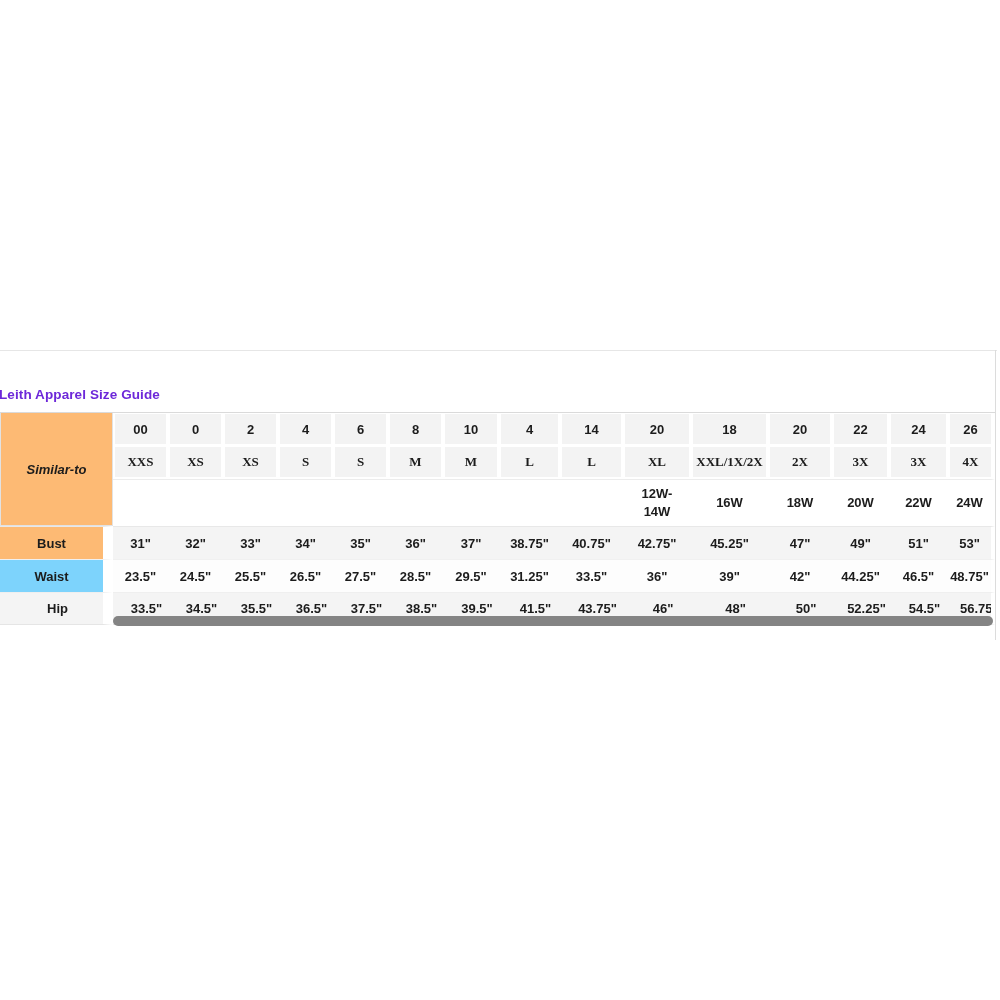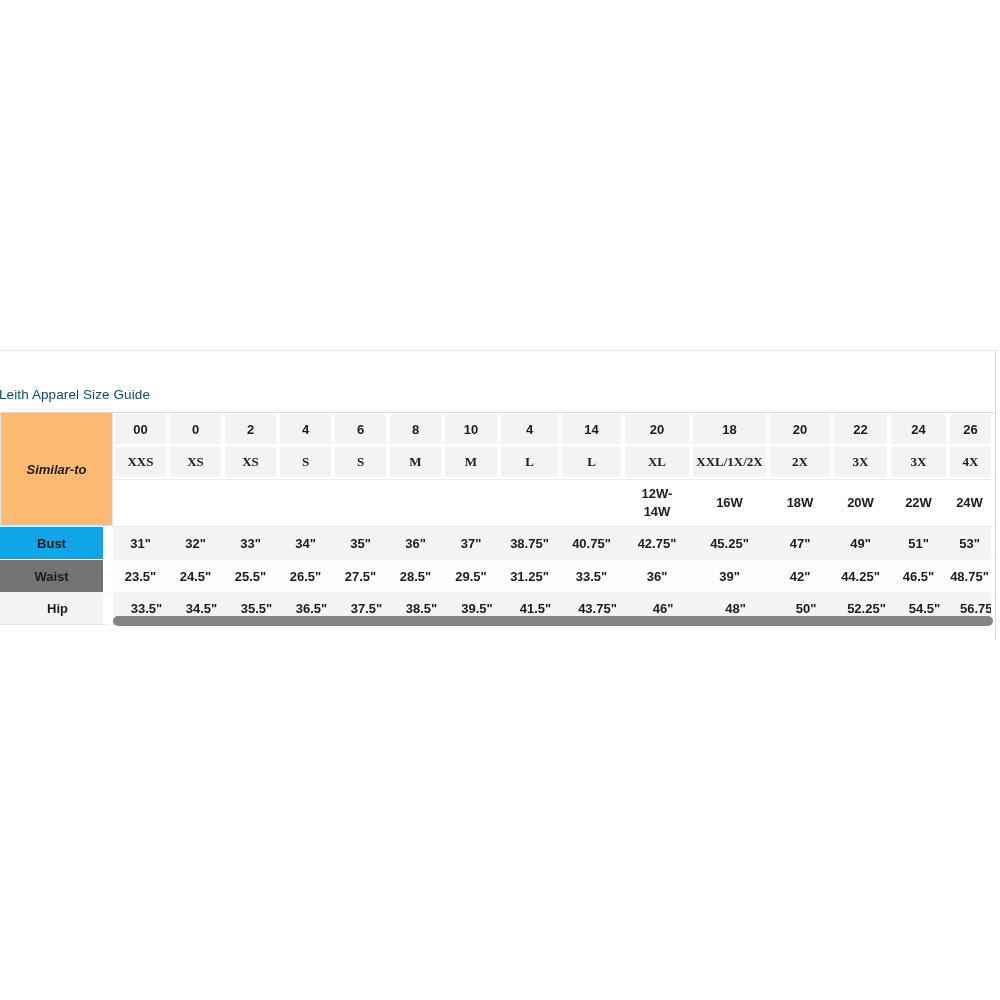--- a/index.html
+++ b/index.html
@@ -11,21 +11,21 @@
   .panel-top-line{
     position:absolute;left:0;top:350px;width:997px;height:0;
     border-top:1px solid #e6e6e6;
   }
   .panel-right-line{
     position:absolute;left:995px;top:350px;width:0;height:290px;
     border-left:1px solid #dcdcdc;
   }
   .guide-title{
     position:absolute;left:-1px;top:387px;
-    font-size:13.5px;font-weight:400;color:#0c4a6e;letter-spacing:.1px;
+    font-size:13.5px;font-weight:700;color:#6d28d9;letter-spacing:.1px;
     white-space:nowrap;
   }
   table.size-guide{
     position:absolute;left:0;top:412px;width:995px;
     border-collapse:separate;border-spacing:0;table-layout:fixed;
     border-top:1px solid #dadada;
     font-size:13px;font-weight:700;color:#1c1c1c;
   }
   table.size-guide td{
     text-align:center;vertical-align:middle;padding:0;overflow:hidden;
@@ -57,22 +57,22 @@
     white-space:pre-line;line-height:1.4;
   }
   
   td.rlabel{
     text-align:left;padding-left:12px;
     border-right:10px solid #ffffff;
   }
   tr.r-bust td{background:#f4f4f4;border-top:1px solid #e8e8e8;}
   tr.r-waist td{background:#fdfdfd;border-top:1px solid #f0f0f0;}
   tr.r-hip td{background:#f4f4f4;border-top:1px solid #efefef;border-bottom:1px solid #e5e5e5;}
-  tr.r-bust td.rlabel{background:#0ea5e9;}
-  tr.r-waist td.rlabel{background:#737373;}
+  tr.r-bust td.rlabel{background:#fdba74;}
+  tr.r-waist td.rlabel{background:#7dd3fc;}
   tr.r-hip td.rlabel{background:#f4f4f4;}
   td.last-col{border-right:4px solid #ffffff;}
   .h-scrollbar{
     position:absolute;left:113px;top:616px;width:880px;height:10px;
     background:#848484;border-radius:5px;
   }
 </style>
 </head>
 <body>
 

